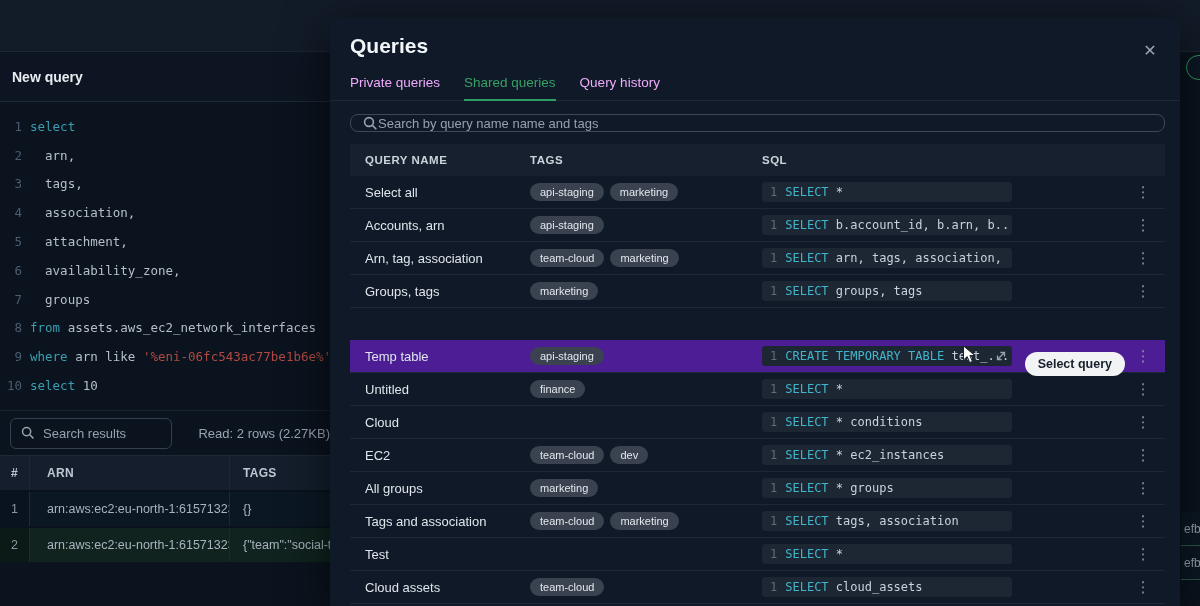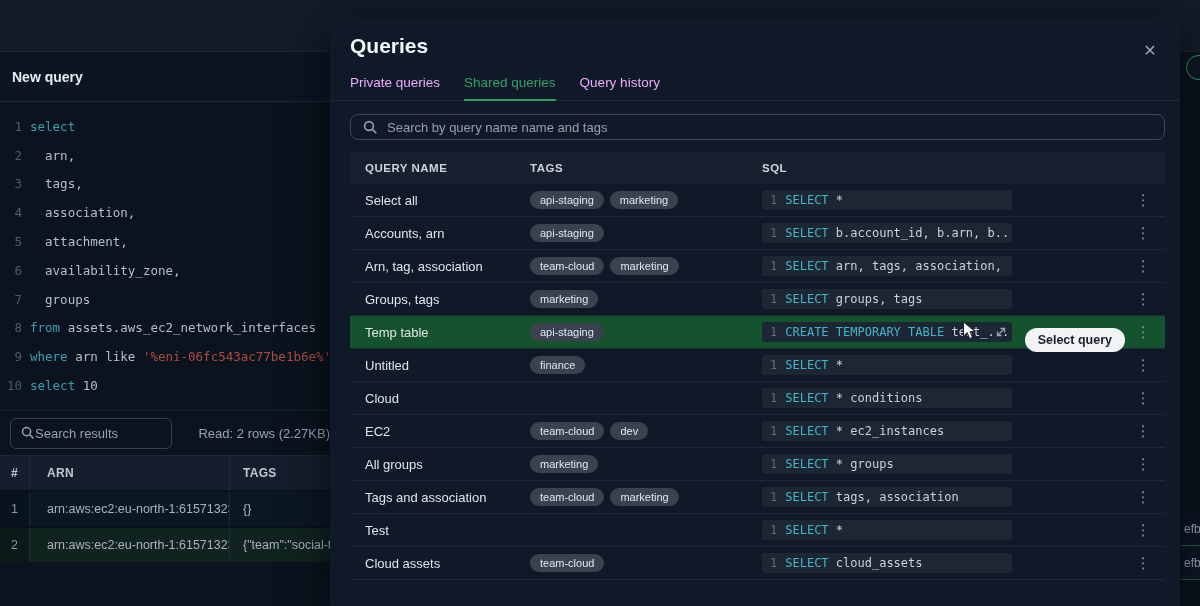--- a/index.html
+++ b/index.html
@@ -27,21 +27,21 @@
   .editor { padding-top:10px; height:308px; background:#0a131e; }
   .code-line { display:flex; height:28.8px; align-items:center;
     font-family:"DejaVu Sans Mono", monospace; font-size:12.5px; }
   .code-line .ln { width:30px; text-align:right; padding-right:8px; color:#4d5c6f; flex:none; }
   .code-line .code { white-space:pre; color:#b6bfca; }
   .code .kw { color:#3a9fb1; }
   .code .str { color:#b04a42; }
   .toolbar { height:45px; display:flex; align-items:center; border-top:1px solid #18222f; }
   .search-box {
     margin-left:10px; width:180px; height:31px; border:1px solid #343f4f;
-    border-radius:6px; display:flex; align-items:center; padding:0 10px;
+    border-radius:6px; display:flex; align-items:center; gap:8px; padding:0 10px;
     color:#98a2af; font-size:13px;
   }
   .read-status { margin-left:26px; color:#9aa4b2; font-size:13px; white-space:nowrap; }
   .results { border-top:1px solid #1e2936; }
   .r-row { display:grid; grid-template-columns:30px 200px 1fr; }
   .r-head { height:34px; background:#141e2c; font-size:12px; font-weight:700;
     color:#bfc8d2; letter-spacing:.3px; }
   .r-body { height:36px; background:#0c1724; font-size:12.5px; color:#a9b3bf;
     border-top:2px solid #08111c; }
   .r-row > div { display:flex; align-items:center; overflow:hidden; white-space:nowrap; }
@@ -69,31 +69,31 @@
   }
   .m-title { margin:16px 0 0 20px; font-size:21px; font-weight:700; color:#f3f6f9; }
   .m-close { position:absolute; right:18px; top:20px; width:24px; height:24px;
     display:flex; align-items:center; justify-content:center;
     color:#9aa4b0; font-size:16px; cursor:pointer; }
   .m-tabs { margin-top:17px; padding:0 20px; display:flex; gap:24px;
     border-bottom:1px solid #1d2836; }
   .m-tab { font-size:13.5px; color:#f0abfc; padding-bottom:9px; cursor:pointer; }
   .m-tab.active { color:#37a168; border-bottom:2px solid #2f9e63; margin-bottom:-1px; }
   .m-search {
-    margin:13px 15px 0 20px; height:26px; border:1px solid #3d4857; border-radius:8px;
-    display:flex; align-items:center; gap:9px; padding:0 12px;
+    margin:13px 15px 0 20px; height:18px; border:1px solid #3d4857; border-radius:8px;
+    display:flex; align-items:center; padding:0 12px;
     color:#97a1ae; font-size:13px;
   }
   .m-table { margin:12px 15px 0 20px; }
   .t-row { display:grid; grid-template-columns:180px 232px 1fr 44px; align-items:center; }
   .t-head { height:32px; background:#16202e; font-size:11.5px; font-weight:700;
     color:#ccd3dc; letter-spacing:.5px; }
   .t-head > div:first-child { padding-left:15px; }
   .m-row { height:33px; border-bottom:1px solid #1d2836; position:relative; }
-  .m-row.hover { background:#14532d; }
+  .m-row.hover { background:#4c1d95;margin-top:32px; }
   .cell-name { padding-left:15px; font-size:13px; color:#e0e5eb;
     overflow:hidden; white-space:nowrap; }
   .cell-tags { display:flex; gap:6px; align-items:center; }
   .tag-pill { background:#3a4250; color:#e3e7ed; font-size:11px;
     padding:3px 10px; border-radius:10px; white-space:nowrap; }
   .cell-sql { position:relative; display:flex; align-items:center; height:100%; }
   .sql-snippet {
     width:250px; height:20px; background:#1d2733; border-radius:3px;
     display:flex; align-items:center; padding:0 8px; overflow:hidden;
     font-family:"DejaVu Sans Mono", monospace; font-size:12px; white-space:pre;

